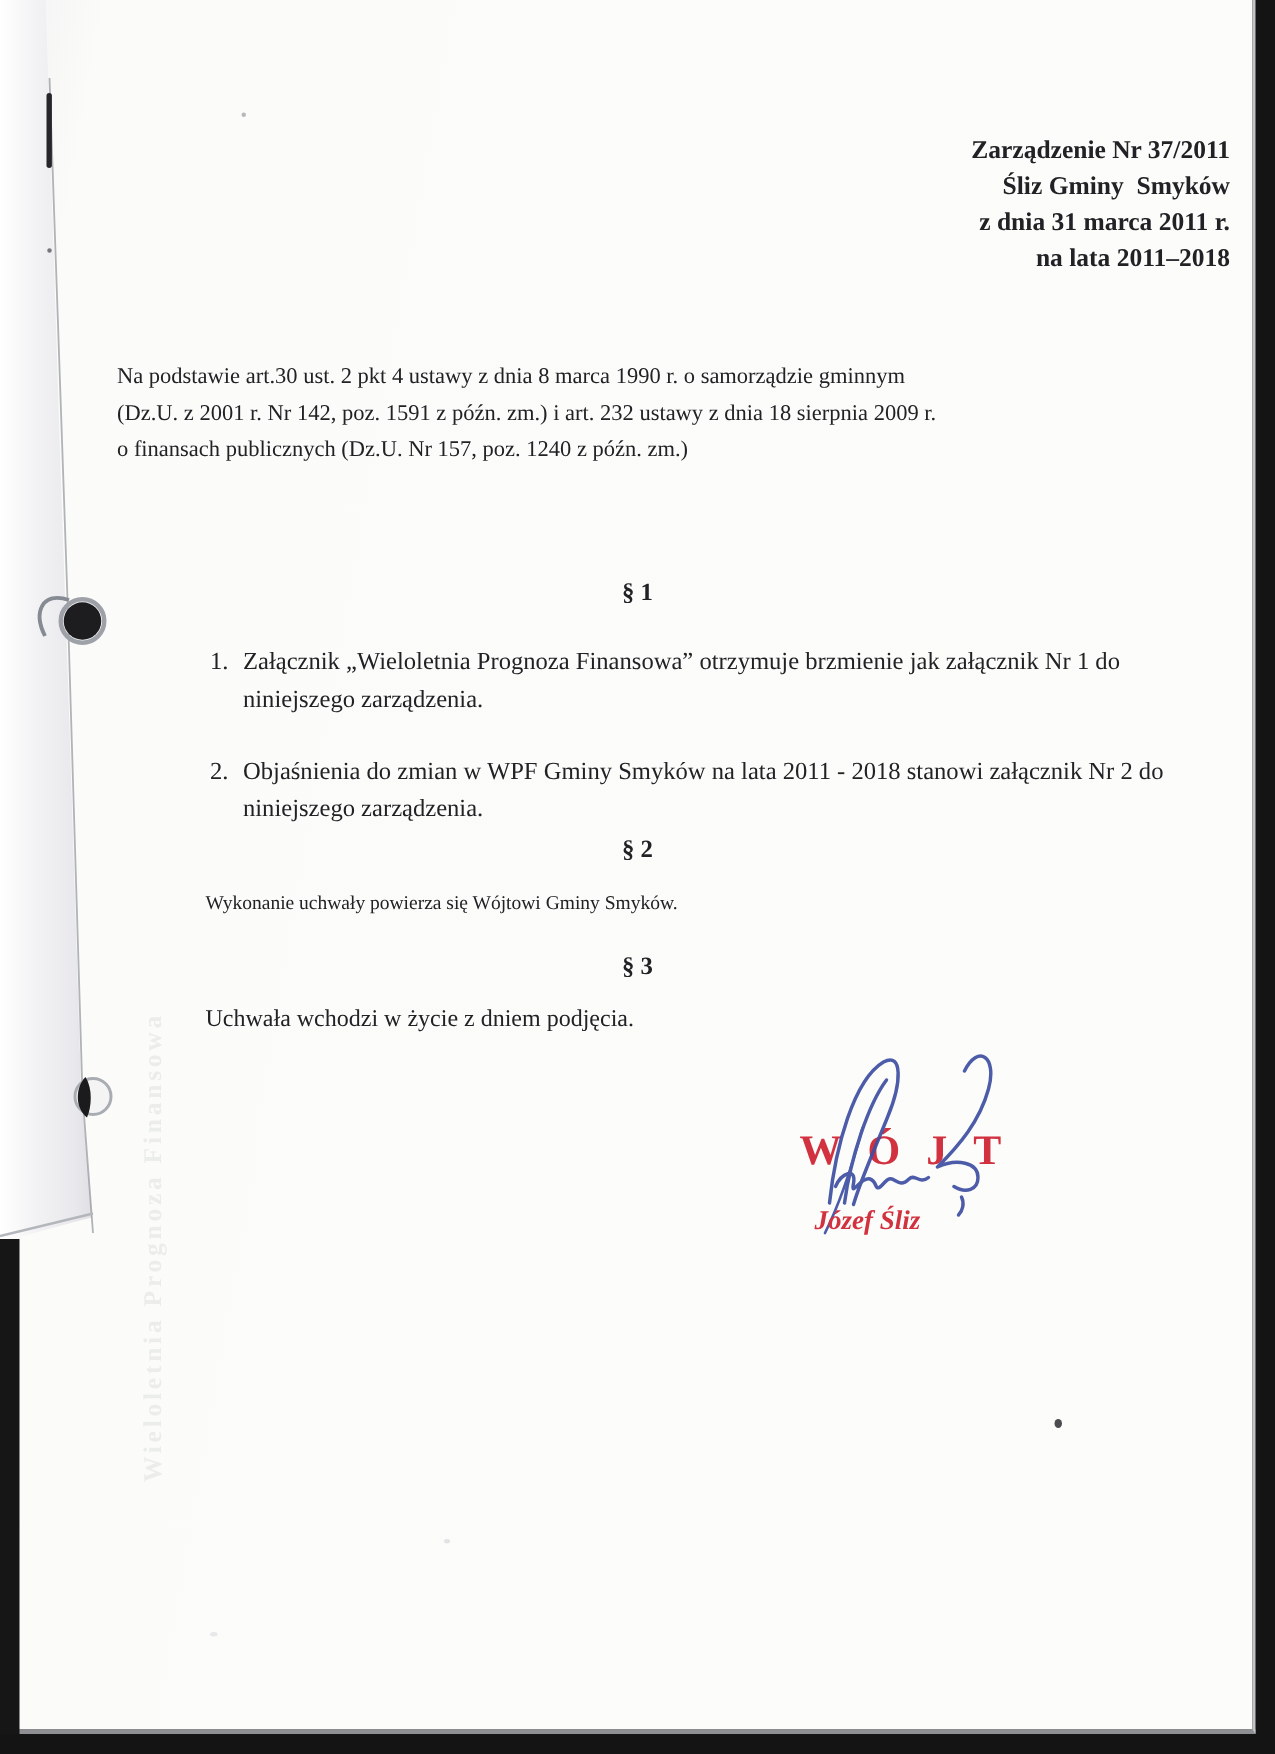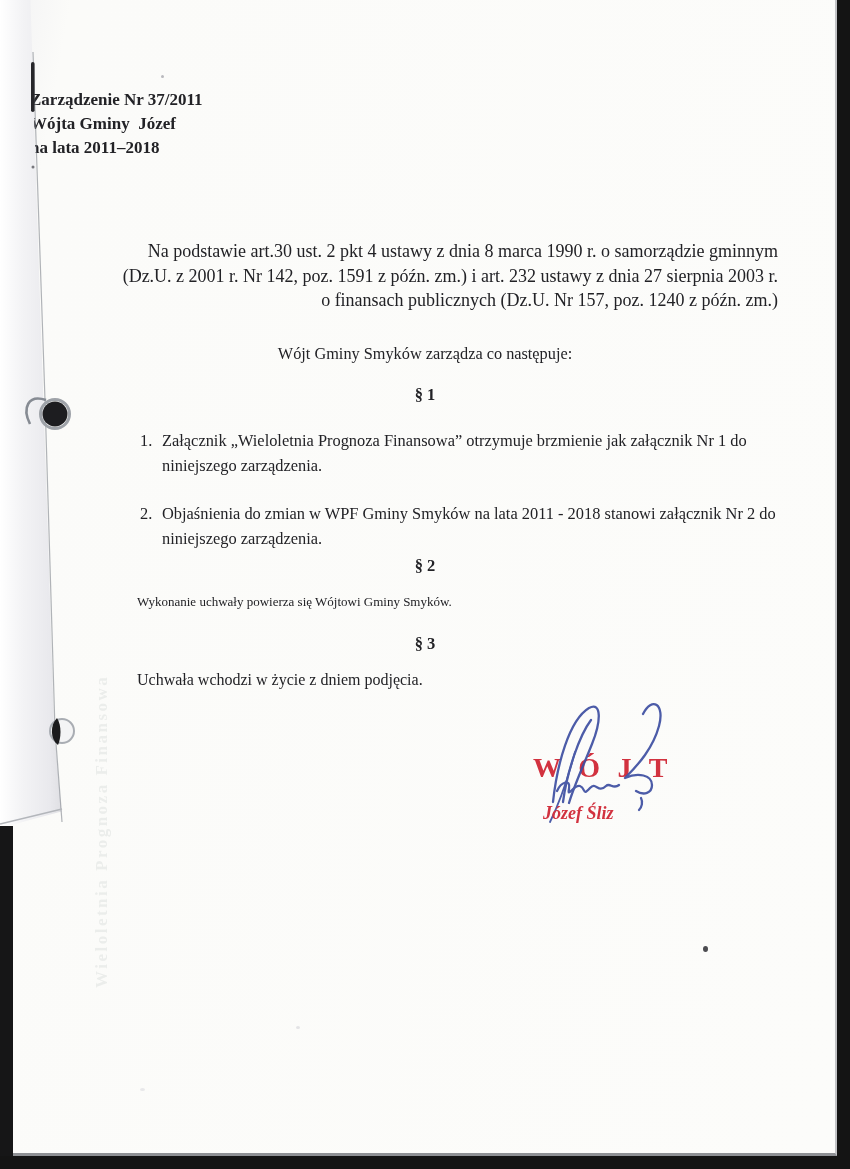--- a/index.html
+++ b/index.html
@@ -17,25 +17,25 @@
   .left-black{position:absolute;left:0;top:826px;width:13px;height:330px;background:#161617;}
   
   .artifacts{position:absolute;left:0;top:0;pointer-events:none;}
   
   .watermark{position:absolute;left:92px;top:988px;width:312px;
              transform:rotate(-90deg);transform-origin:0 0;
              font-size:17px;letter-spacing:2.5px;font-weight:bold;
              color:rgba(125,140,128,0.12);white-space:nowrap;filter:blur(0.4px);}
   
   .txt{color:#222226;}
-  .title-block{position:absolute;left:30px;top:88px;width:790px;text-align:left;
+  .title-block{position:absolute;left:30px;top:88px;width:790px;text-align:right;
                font-weight:bold;font-size:17px;line-height:24px;}
   .title-line{white-space:pre-wrap;}
-  .legal{position:absolute;left:78px;top:239px;width:700px;text-align:right;
-         font-size:18px;line-height:24.5px;}
+  .legal{position:absolute;left:78px;top:239px;width:700px;text-align:left;
+         font-size:15px;line-height:24.5px;}
   .intro{position:absolute;left:30px;top:344px;width:790px;text-align:center;font-size:16.3px;}
   .para-sym{position:absolute;left:30px;width:790px;text-align:center;font-weight:bold;font-size:16.5px;}
   .sym1{top:385px;} .sym2{top:556px;} .sym3{top:634px;}
   .olist{position:absolute;left:140px;top:428px;width:664px;font-size:16.4px;line-height:25px;}
   .oitem{display:flex;margin-bottom:23px;}
   .onum{width:22px;flex:0 0 22px;}
   .obody{flex:1;}
   .p-exec{position:absolute;left:137px;top:594px;width:660px;font-size:13px;}
   .p-eff{position:absolute;left:137px;top:671px;width:660px;font-size:16px;}
   
@@ -56,31 +56,31 @@
 <body>
 
 <div class="scan">
 
   <div class="page">
 
     <div class="watermark">Wieloletnia Prognoza Finansowa</div>
 
     <div class="title-block txt">
       <div class="title-line">Zarządzenie Nr 37/2011</div>
-      <div class="title-line">Wójta Gminy  Józef</div>
+      <div class="title-line">Śliz Gminy  Smyków</div>
+      <div class="title-line">z dnia 31 marca 2011 r.</div>
       <div class="title-line">na lata 2011–2018</div>
     </div>
 
     <div class="legal txt">
       <div>Na podstawie art.30 ust. 2 pkt 4 ustawy z dnia 8 marca 1990 r. o samorządzie gminnym</div>
-      <div>(Dz.U. z 2001 r. Nr 142, poz. 1591 z późn. zm.) i art. 232 ustawy z dnia 27 sierpnia 2003 r.</div>
+      <div>(Dz.U. z 2001 r. Nr 142, poz. 1591 z późn. zm.) i art. 232 ustawy z dnia 18 sierpnia 2009 r.</div>
       <div>o finansach publicznych (Dz.U. Nr 157, poz. 1240 z późn. zm.)</div>
     </div>
 
-    <div class="intro txt">Wójt Gminy Smyków zarządza co następuje:</div>
 
     <div class="para-sym sym1 txt">§ 1</div>
 
     <div class="olist txt">
       <div class="oitem">
         <span class="onum">1.</span>
         <span class="obody">Załącznik „Wieloletnia Prognoza Finansowa” otrzymuje brzmienie jak załącznik Nr 1 do niniejszego zarządzenia.</span>
       </div>
       <div class="oitem">
         <span class="onum">2.</span>

